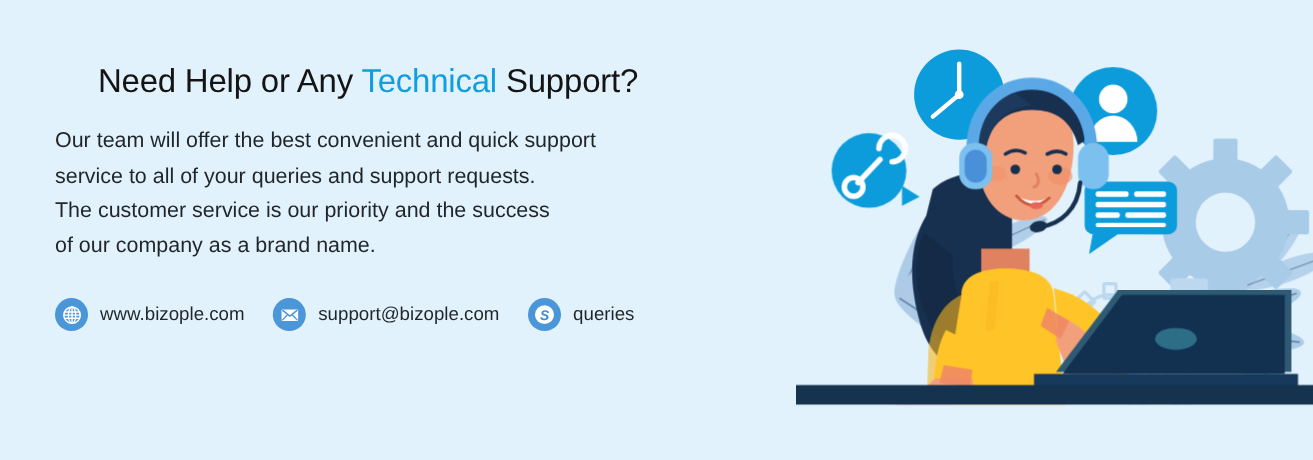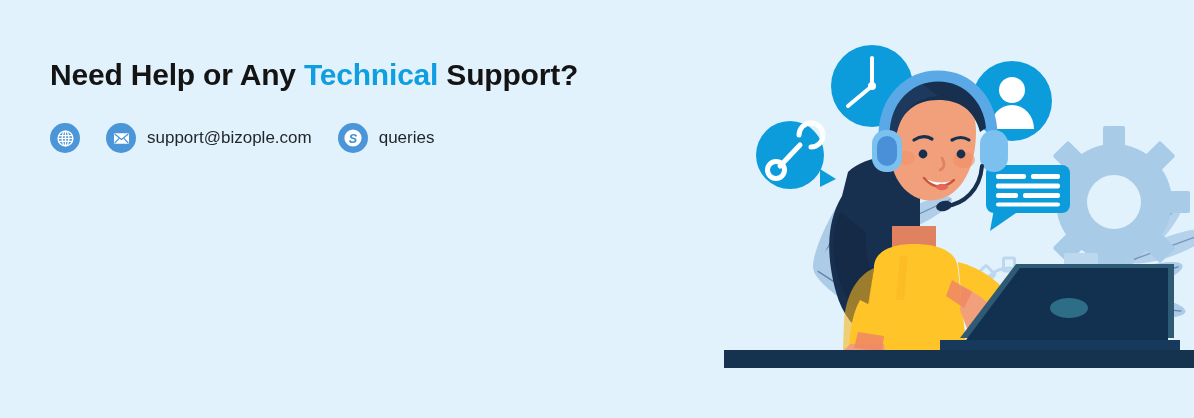--- a/index.html
+++ b/index.html
@@ -27,25 +27,26 @@
   .content {
     position: absolute;
     left: 50px;
     top: 58px;
     width: 690px;
     z-index: 20;
   }
 
   .headline {
     font-size: 30px;
-    font-weight: 700;
+    font-weight: 400;
     color: #141414;
     letter-spacing: -0.2px;
     line-height: 1.1;
     white-space: nowrap;
+    margin-left: 39px;
   }
   .headline .accent { color: #0f9ee0; }
 
   .body-copy {
     margin-top: 22px;
     font-size: 19.5px;
     line-height: 1.62;
     color: #1f2529;
     font-weight: 400;
   }
@@ -103,35 +104,42 @@
 </style>
 </head>
 <body>
 
 <div class="banner">
 
   <div class="content">
 
     <h1 class="headline"><span>Need Help or Any </span><span class="accent">Technical</span><span> Support?</span></h1>
 
+    <p class="body-copy">
+      <span class="line">Our team will offer the best convenient and quick support</span>
+      <span class="line">service to all of your queries and support requests.</span>
+      <span class="line">The customer service is our priority and the success</span>
+      <span class="line">of our company as a brand name.</span>
+    </p>
 
 
     <div class="contact-row">
 
       <div class="contact-item">
         <span class="cicon">
           <svg width="19" height="19" viewBox="0 0 24 24">
             <circle cx="12" cy="12" r="9.4" fill="none" stroke="#ffffff" stroke-width="1.7"></circle>
             <ellipse cx="12" cy="12" rx="4.2" ry="9.4" fill="none" stroke="#ffffff" stroke-width="1.6"></ellipse>
             <line x1="12" y1="2.6" x2="12" y2="21.4" stroke="#ffffff" stroke-width="1.6"></line>
             <line x1="2.8" y1="8.4" x2="21.2" y2="8.4" stroke="#ffffff" stroke-width="1.6"></line>
             <line x1="2.6" y1="12" x2="21.4" y2="12" stroke="#ffffff" stroke-width="1.6"></line>
             <line x1="2.8" y1="15.6" x2="21.2" y2="15.6" stroke="#ffffff" stroke-width="1.6"></line>
           </svg>
         </span>
+        <span class="clabel">www.bizople.com</span>
       </div>
 
       <div class="contact-item">
         <span class="cicon">
           <svg width="19" height="19" viewBox="0 0 24 24">
             <rect x="2.5" y="5.4" width="19" height="13.2" rx="1.1" fill="#ffffff"></rect>
             <path d="M3.4 6.3 L12 13.2 L20.6 6.3" fill="none" stroke="#4b96d8" stroke-width="1.7" stroke-linejoin="round"></path>
             <path d="M3.4 17.7 L9.3 11.6 M20.6 17.7 L14.7 11.6" fill="none" stroke="#4b96d8" stroke-width="1.5"></path>
           </svg>
         </span>

